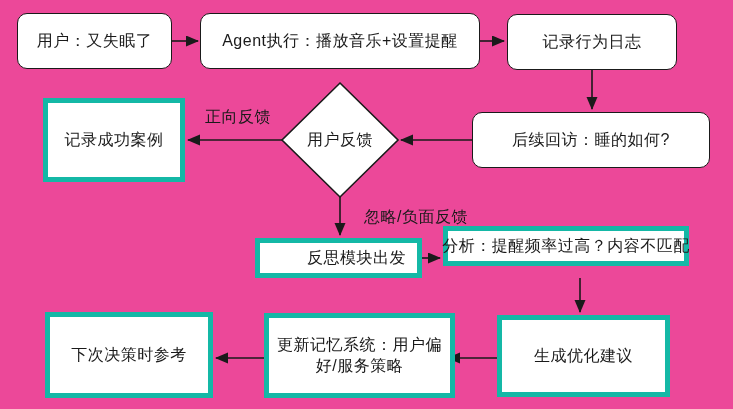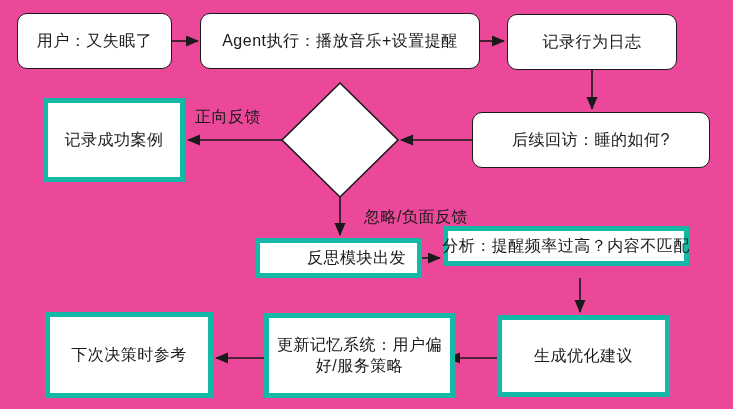--- a/index.html
+++ b/index.html
@@ -92,26 +92,29 @@
   </div>
 
   <div class="node rounded nowrap" style="left:507px; top:14px; width:170px; height:56px;">
     <span>记录行为日志</span>
   </div>
 
   <div class="node rounded nowrap" style="left:472px; top:112px; width:238px; height:56px;">
     <span>后续回访：睡的如何?</span>
   </div>
 
+  <div class="diamond-text" style="left:282px; top:124px; width:116px; height:32px;">
+    <span>用户反馈</span>
+  </div>
 
   <div class="node sharp nowrap" style="left:43px; top:98px; width:142px; height:84px;">
     <span>记录成功案例</span>
   </div>
 
-  <div class="edge-label" style="left:195px; top:107px;">正向反馈</div>
+  <div class="edge-label" style="left:205px; top:107px;">正向反馈</div>
 
   <div class="edge-label" style="left:364px; top:207px;">忽略/负面反馈</div>
 
   <div class="node sharp nowrap" style="left:255px; top:238px; width:167px; height:40px;padding-left:36px;">
     <span>反思模块出发</span>
   </div>
 
   <div class="node sharp nowrap" style="left:443px; top:226px; width:246px; height:40px;">
     <span>分析：提醒频率过高？内容不匹配</span>
   </div>

